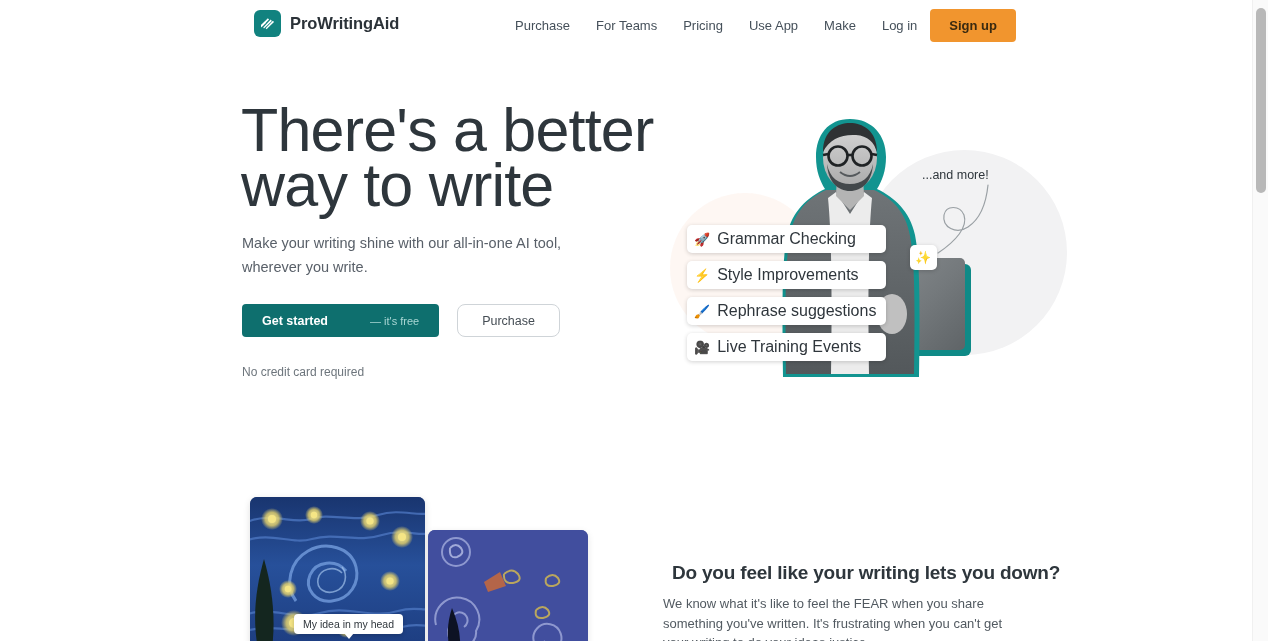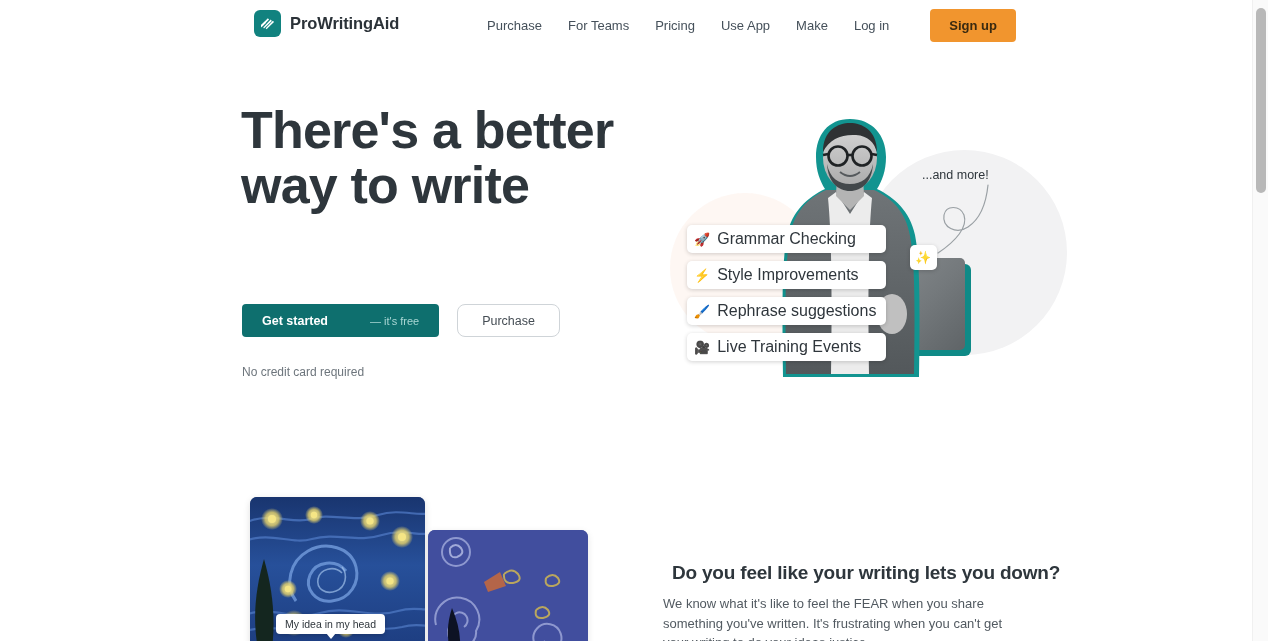--- a/index.html
+++ b/index.html
@@ -20,26 +20,26 @@
 
   
   .header { position:absolute; top:0; left:0; width:1252px; height:48px; background:#fff; }
   .logo-wrap { position:absolute; left:254px; top:10px; display:flex; align-items:center; gap:9px; cursor:pointer; }
   .logo-mark { width:27px; height:27px; border-radius:6px; background:#11827f; display:flex; align-items:center; justify-content:center; }
   .logo-mark svg { display:block; }
   .logo-text { font-size:16.5px; font-weight:bold; color:#2b3238; letter-spacing:-0.1px; }
 
   .nav { position:absolute; right:236px; top:9px; display:flex; align-items:center; gap:0px; }
   .nav a { font-size:13px; color:#45505a; text-decoration:none; padding:8px 13px; white-space:nowrap; }
-  .btn-signup { margin-left:28px; background:#f1952e; color:#3a2a10; font-size:13px; font-weight:bold;
+  .btn-signup { margin-left:0; background:#f1952e; color:#3a2a10; font-size:13px; font-weight:bold;
                 padding:9px 19px; border-radius:4px; border:none; cursor:pointer; font-family:inherit; }
 
   
   .hero-title { position:absolute; left:241px; top:103px; width:420px;
-                font-size:52px; line-height:55px; font-weight:bold; color:#2e363c; letter-spacing:-0.8px; }
+                font-size:61px; line-height:55px; font-weight:normal; color:#2e363c; letter-spacing:-0.8px; }
   .hero-sub { position:absolute; left:242px; top:232px; width:330px;
               font-size:14.5px; line-height:23.5px; color:#596069; }
 
   .cta-row { position:absolute; left:242px; top:304px; display:flex; gap:18px; }
   .btn-primary { background:#0e6f6e; border:none; border-radius:4px; padding:8px 20px; height:33px;
                  display:flex; align-items:center; gap:6px; cursor:pointer; font-family:inherit; }
   .btn-primary .lbl { color:#fff; font-size:12.5px; font-weight:bold; }
   .btn-primary .sfx { color:#a9d6d4; font-size:11px;margin-left:36px; }
   .btn-secondary { background:#fff; border:1px solid #cfd4d8; border-radius:8px; padding:0 24px; height:33px;
                    display:flex; align-items:center; color:#454d54; font-size:12.5px; cursor:pointer; font-family:inherit; }
@@ -74,21 +74,21 @@
                   display:flex; align-items:center; justify-content:center; font-size:13px; }
 
   .and-more { position:absolute; left:262px; top:73px; font-size:12.5px; color:#2f363c; white-space:nowrap; }
   .squiggle { position:absolute; left:268px; top:88px; width:70px; height:78px; }
 
   
   .art-starry { position:absolute; left:250px; top:497px; width:175px; height:152px; border-radius:7px;
                 overflow:hidden; box-shadow:0 2px 7px rgba(0,0,0,.13); background:#1b3a7a; }
   .art-blue { position:absolute; left:428px; top:530px; width:160px; height:120px; border-radius:7px;
               overflow:hidden; background:#3f4c9b; box-shadow:0 2px 7px rgba(0,0,0,.10); }
-  .art-caption { position:absolute; left:276px; top:614px; background:#fff; border-radius:4px;
+  .art-caption { position:absolute; left:294px; top:614px; background:#fff; border-radius:4px;
                  box-shadow:0 1px 4px rgba(0,0,0,.22); padding:4px 9px; font-size:10.5px; color:#2f363c; white-space:nowrap; }
   .art-caption::after { content:""; position:absolute; left:50%; bottom:-5px; margin-left:-5px;
                         border-left:5px solid transparent; border-right:5px solid transparent; border-top:6px solid #fff; }
 
   .q-title { position:absolute; left:672px; top:562px; font-size:19px; font-weight:bold; color:#2e363c; letter-spacing:-0.2px; }
   .q-body { position:absolute; left:663px; top:594px; width:345px; font-size:13px; line-height:19.5px; color:#525a61; }
 </style>
 </head>
 <body>
 
@@ -118,20 +118,21 @@
       <a href="#">Log in</a>
       <button class="btn-signup">Sign up</button>
     </nav>
   </div>
 
   <h1 class="hero-title">
     <span>There's a better</span><br>
     <span>way to write</span>
   </h1>
 
+  <p class="hero-sub">Make your writing shine with our all-in-one AI tool, wherever you write.</p>
 
   <div class="cta-row">
     <button class="btn-primary">
       <span class="lbl">Get started</span>
       <span class="sfx">— it's free</span>
     </button>
     <button class="btn-secondary">Purchase</button>
   </div>
 
   <p class="no-card">No credit card required</p>

